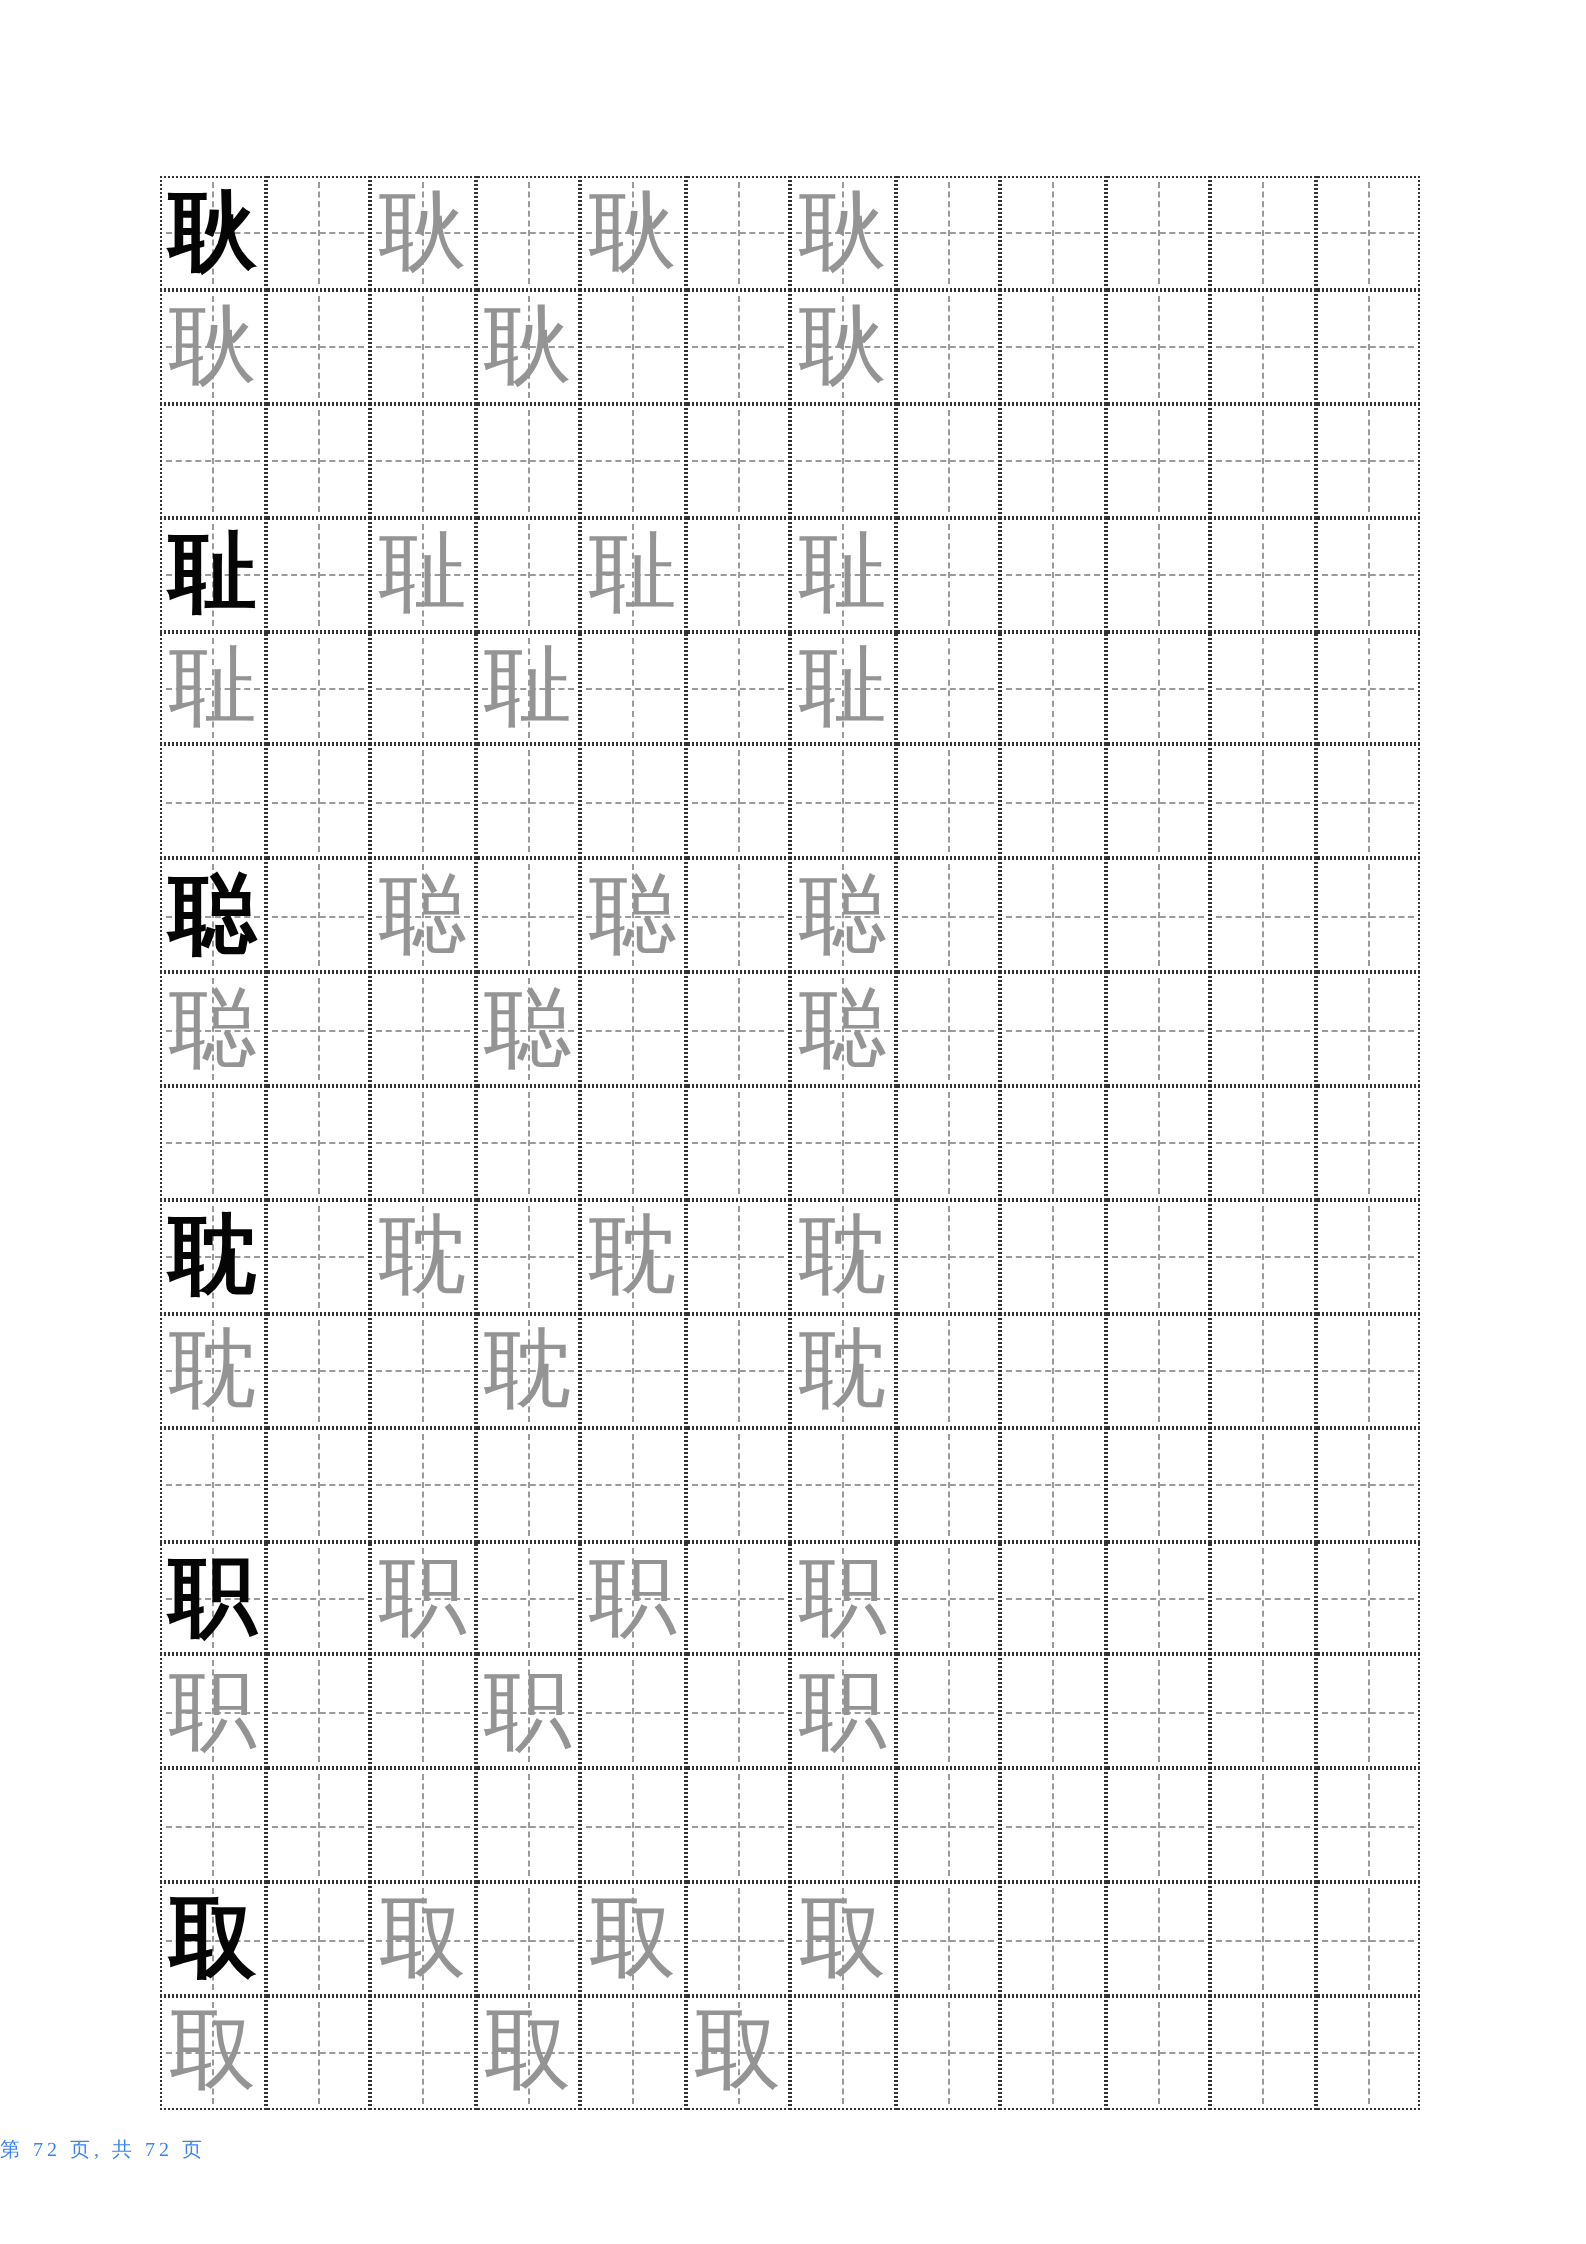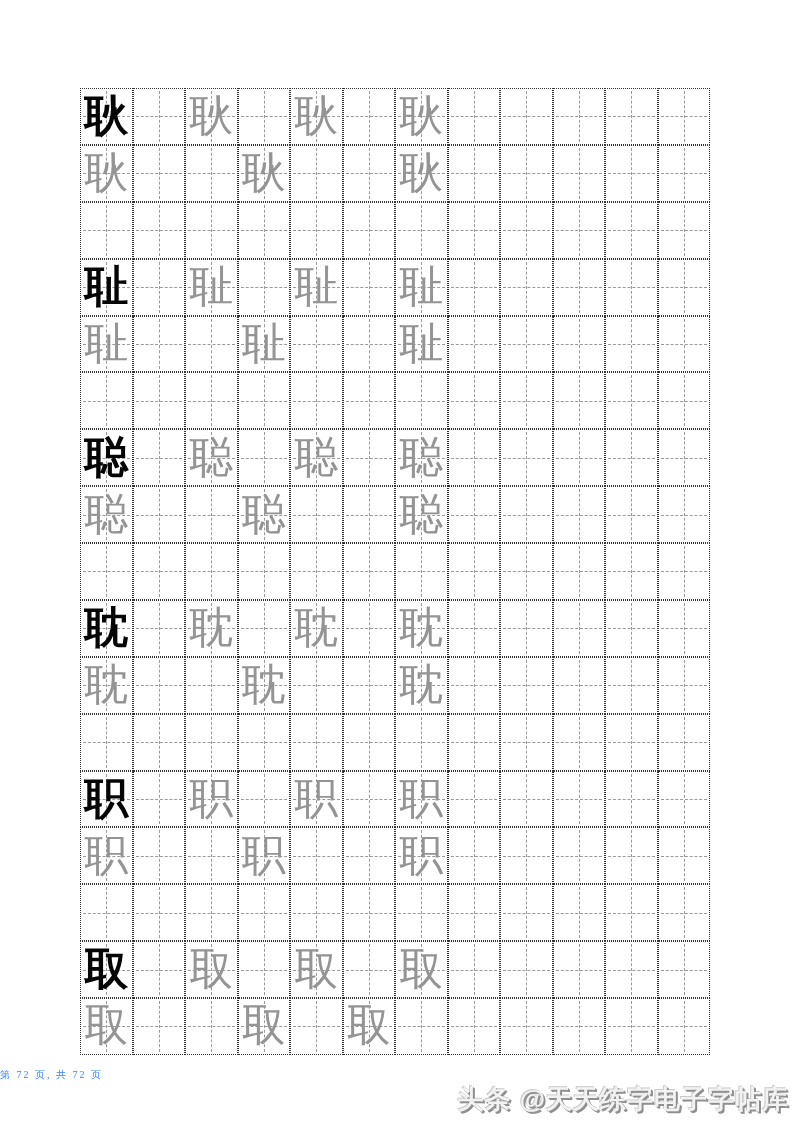--- a/index.html
+++ b/index.html
@@ -385,15 +385,14 @@
       <div class="cell"></div>
       <div class="cell"></div>
       <div class="cell"></div>
       <div class="cell"></div>
       <div class="cell"></div>
       <div class="cell"></div>
     </div>
 
   <div class="footer">第 72 页, 共 72 页</div>
 
-  <div class="watermark">头条 @天天练字电子字帖库</div>
 
 </div>
 
 </body></html>

